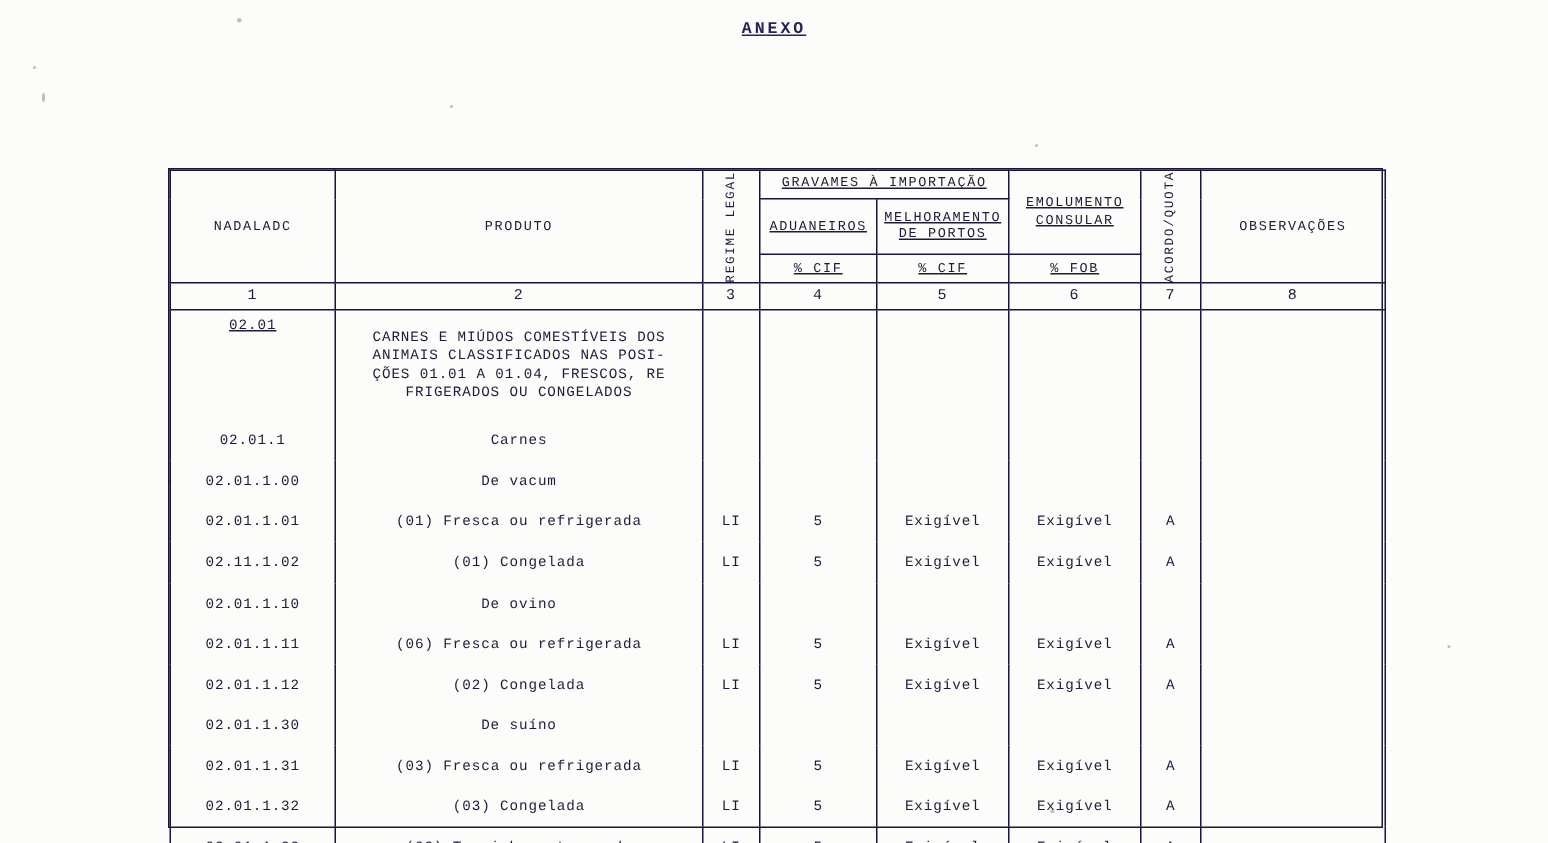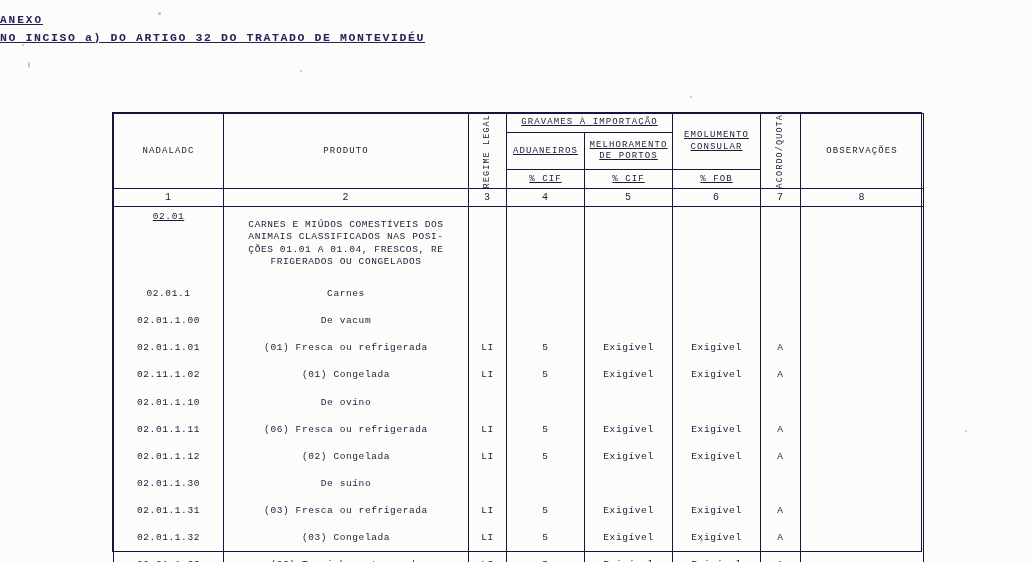--- a/index.html
+++ b/index.html
@@ -26,20 +26,21 @@
     background: #8a8a86;
     border-radius: 50%;
     opacity: .55;
   }
 
   .header {
     position: absolute;
     top: 14px;
     left: 0;
     width: 100%;
+    text-align: center;
   }
   .header .line {
     font-family: "Liberation Mono", monospace;
     font-size: 11.5px;
     letter-spacing: 1.6px;
     font-weight: bold;
     text-decoration: underline;
     margin-bottom: 5px;
     color: #23235a;
   }
@@ -138,21 +139,20 @@
   <div class="speck" style="left:28px;top:62px;width:2px;height:6px;"></div>
   <div class="speck" style="left:300px;top:70px;width:2px;height:2px;"></div>
   <div class="speck" style="left:690px;top:96px;width:2px;height:2px;"></div>
   <div class="speck" style="left:965px;top:430px;width:2px;height:2px;"></div>
   <div class="speck" style="left:700px;top:540px;width:3px;height:2px;"></div>
   <div class="speck" style="left:112px;top:320px;width:2px;height:2px;"></div>
 </div>
 
 <div class="header">
   <div class="line title-main">ANEXO</div>
-  <div class="line">NO INCISO  a) DO ARTIGO 32 DO TRATADO DE  MONTEVIDÉU</div>
 </div>
 
 <div class="table-wrap">
   <table class="main">
     <colgroup>
       <col class="c1">
         <col class="c2">
         <col class="c3">
         <col class="c4">
       <col class="c5">

